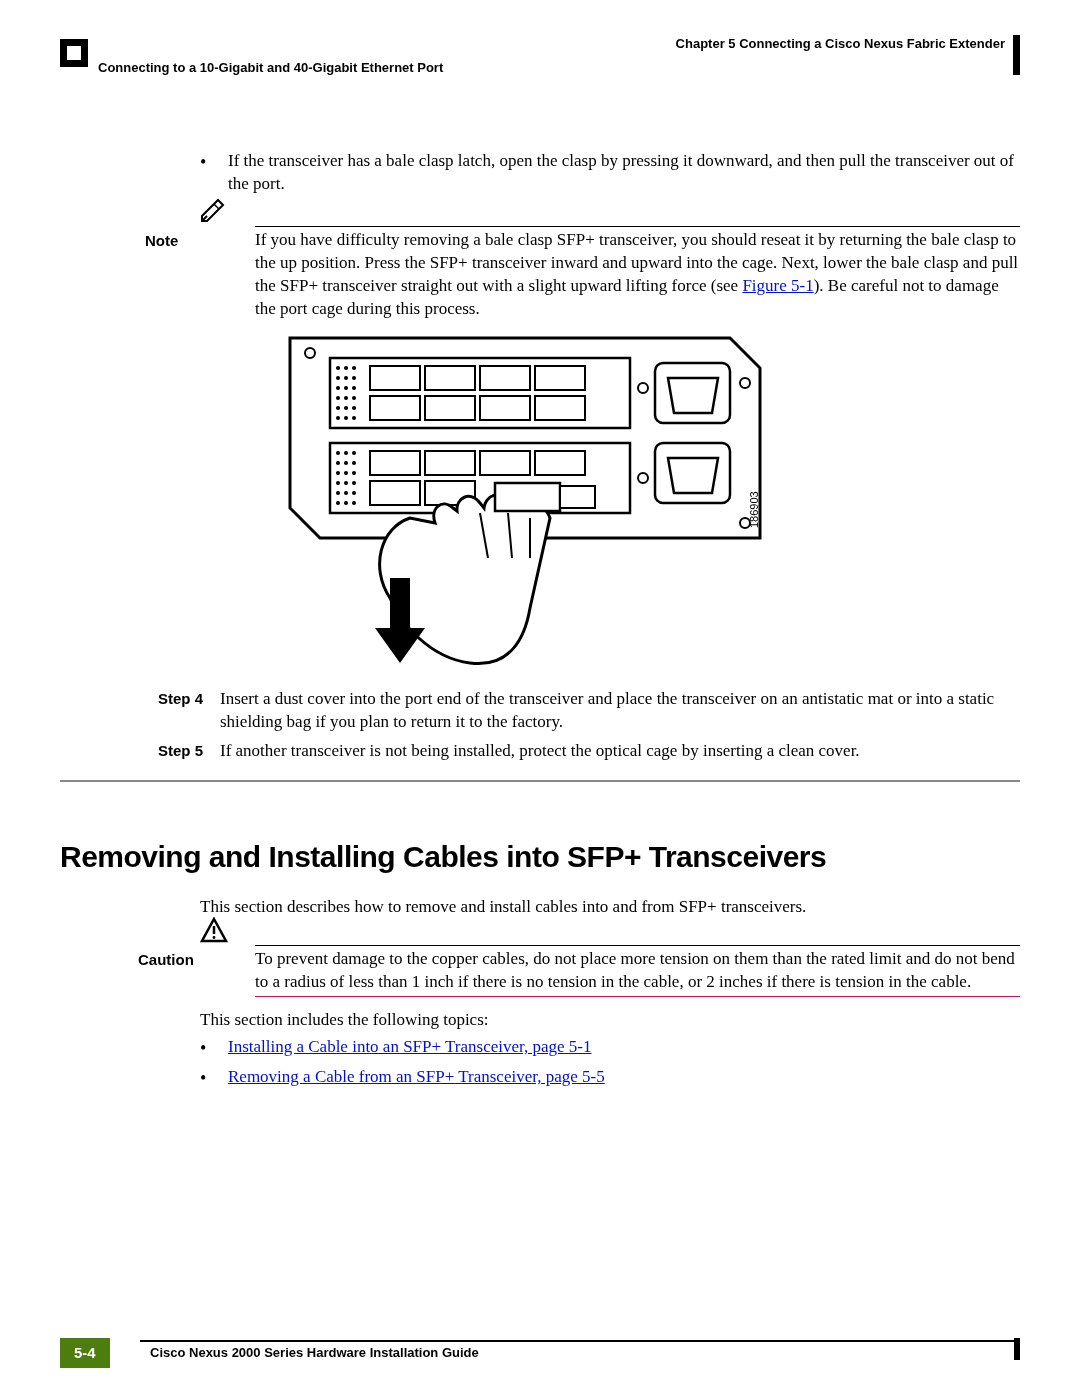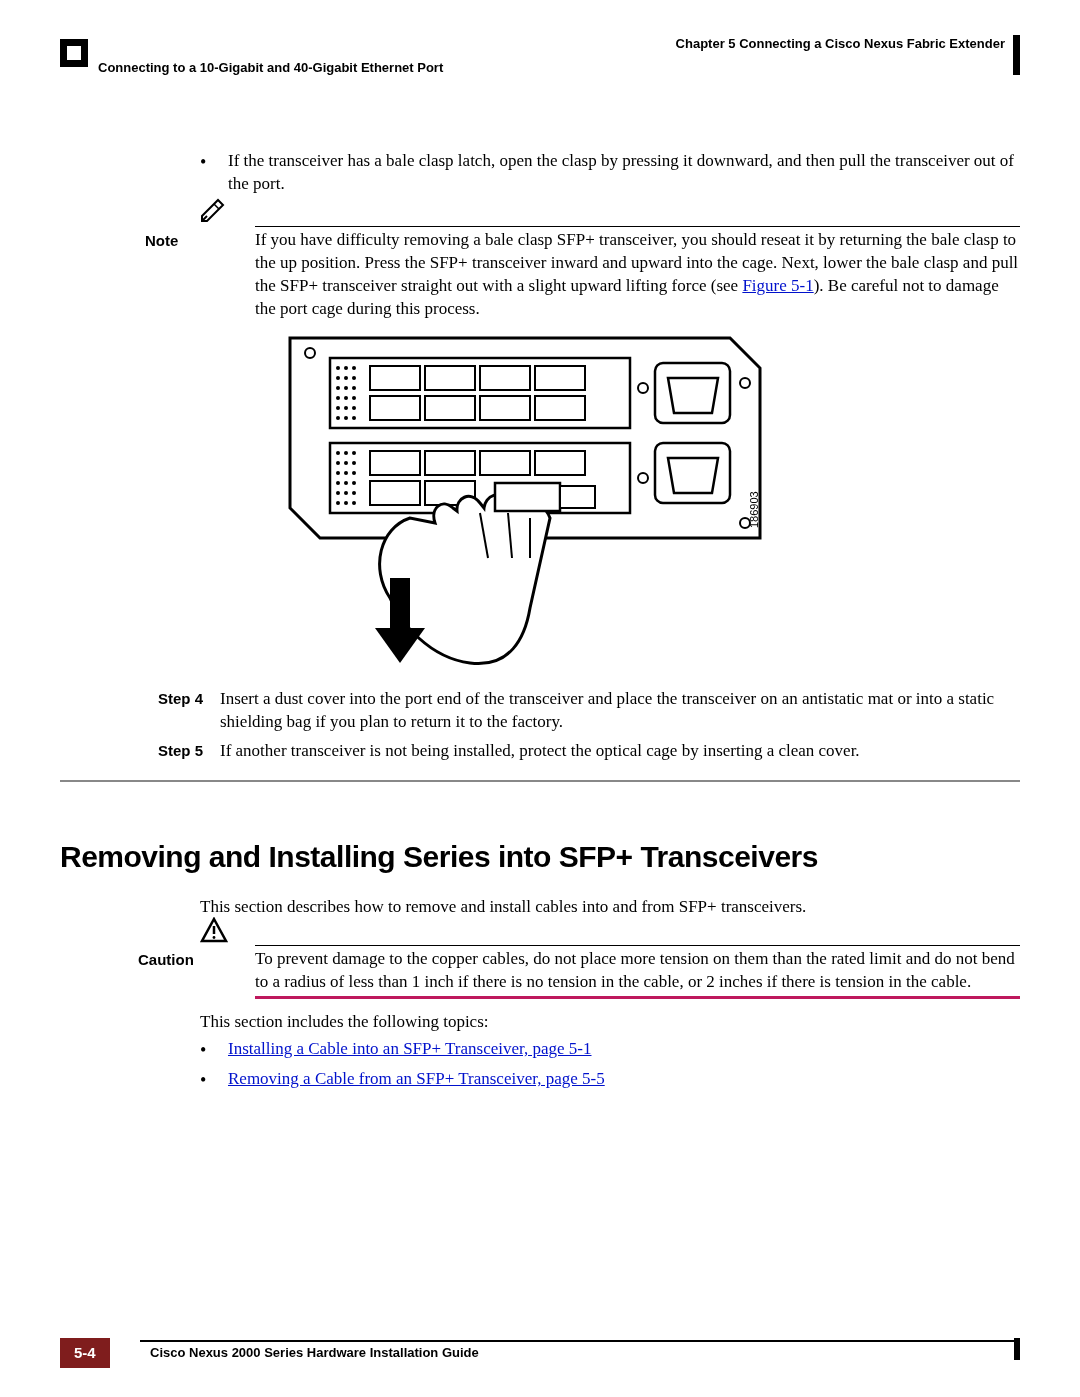--- a/index.html
+++ b/index.html
@@ -94,21 +94,21 @@
     margin-top: 30px;
     padding-left: 55px;
   }
   .note-wrap2 .icon-holder{
     position:absolute;
     left:0; top:-28px;
     width:40px; height:28px;
   }
   .note-body-block{
     border-top: 1px solid #000;
-    border-bottom: 3px solid #be185d;
+    border-bottom: 1px solid #be185d;
     padding: 2px 0 2px 0;
   }
   .link { color: #0011cc; }
   .figure-caption {
     font-family: Arial, Helvetica, sans-serif;
     font-weight: bold;
     font-style: italic;
     font-size: 14.5px;
     margin-top: 30px;
     margin-bottom: 10px;
@@ -174,21 +174,21 @@
     font-family: Arial, Helvetica, sans-serif;
     font-weight: bold;
     font-size: 13px;
     margin-left: 90px;
     margin-top: 2px;
   }
   .footer-pagenum {
     position: absolute;
     left: 0;
     bottom: -6px;
-    background: #7f1d1d;
+    background: #4d7c0f;
     color: #fff;
     font-family: Arial, Helvetica, sans-serif;
     font-weight: bold;
     font-size: 15px;
     padding: 5px 14px;
   }
   .footer-vbar{
     position:absolute;
     right:0;
     top:-2px;
@@ -342,21 +342,21 @@
         <div class="step-text">Insert a dust cover into the port end of the transceiver and place the transceiver on an antistatic mat or into a static shielding bag if you plan to return it to the factory.</div>
       </div>
       <div class="step-row">
         <div class="step-label">Step 5</div>
         <div class="step-text">If another transceiver is not being installed, protect the optical cage by inserting a clean cover.</div>
       </div>
     </div>
 
     <hr class="section-divider">
 
-    <h2 class="heading">Removing and Installing Series into SFP+ Transceivers</h2>
+    <h2 class="heading">Removing and Installing Cables into SFP+ Transceivers</h2>
 
     <p>This section describes how to remove and install cables into and from SFP+ transceivers.</p>
 
     <div class="note-wrap2" style="margin-top:26px;">
       <div class="icon-holder">
         <svg class="caution-icon-svg" viewBox="0 0 28 26">
           <polygon points="14,2 26,24 2,24" fill="none" stroke="#000" stroke-width="2.5"></polygon>
           <line x1="14" y1="9" x2="14" y2="17" stroke="#000" stroke-width="2.5"></line>
           <circle cx="14" cy="20.5" r="1.4" fill="#000"></circle>
         </svg>

